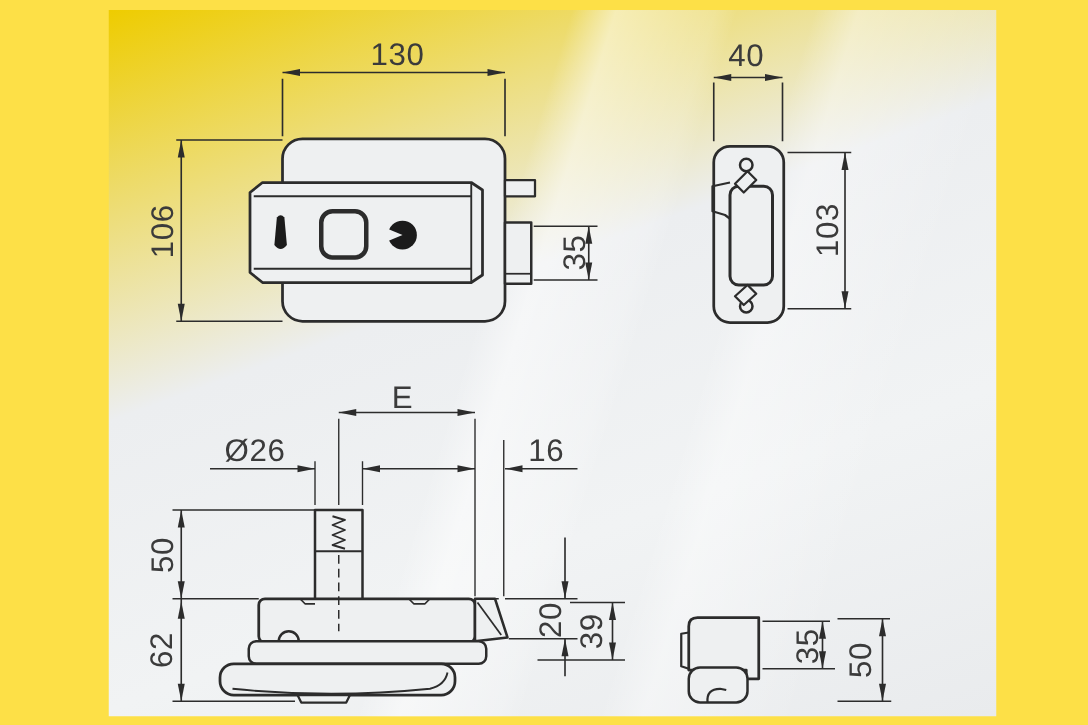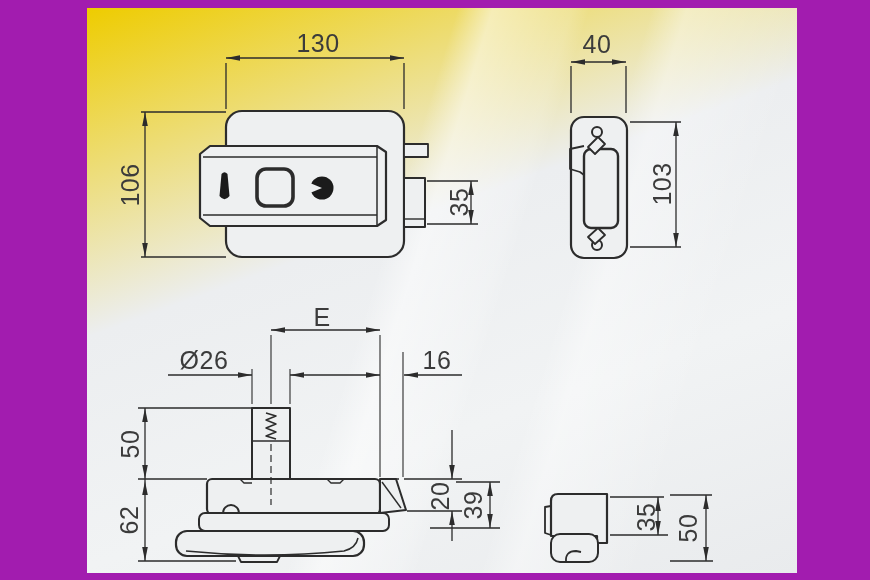--- a/index.html
+++ b/index.html
@@ -1,16 +1,16 @@
 <!DOCTYPE html>
 <html><head>
 <meta charset="utf-8">
 <style>
   html,body{margin:0;padding:0;background:#ffffff;}
-  .stage{position:relative;width:870px;height:580px;background:#a21caf;overflow:hidden;
+  .stage{position:relative;width:870px;height:580px;background:#fde047;overflow:hidden;
          font-family:"Liberation Sans",sans-serif;}
   .panel{position:absolute;left:87px;top:8px;width:710px;height:565px;
     background:
       linear-gradient(107deg, rgba(255,255,255,0) 42%, rgba(255,255,255,.50) 46%, rgba(255,255,255,.18) 55%, rgba(255,255,255,0) 57%),
       linear-gradient(107deg, rgba(255,255,255,0) 64%, rgba(255,255,255,.38) 68%, rgba(255,255,255,0) 82%),
       linear-gradient(160deg,#e8eaec 0%,#ec0 0%,#eceef0 40%,#f1f3f4 68%,#e9ebed 100%);
   }
   svg.overlay{position:absolute;left:0;top:0;}
   .dim{font-family:"Liberation Sans",sans-serif;font-size:25px;fill:#3b3b3b;letter-spacing:.5px;}
 </style>

